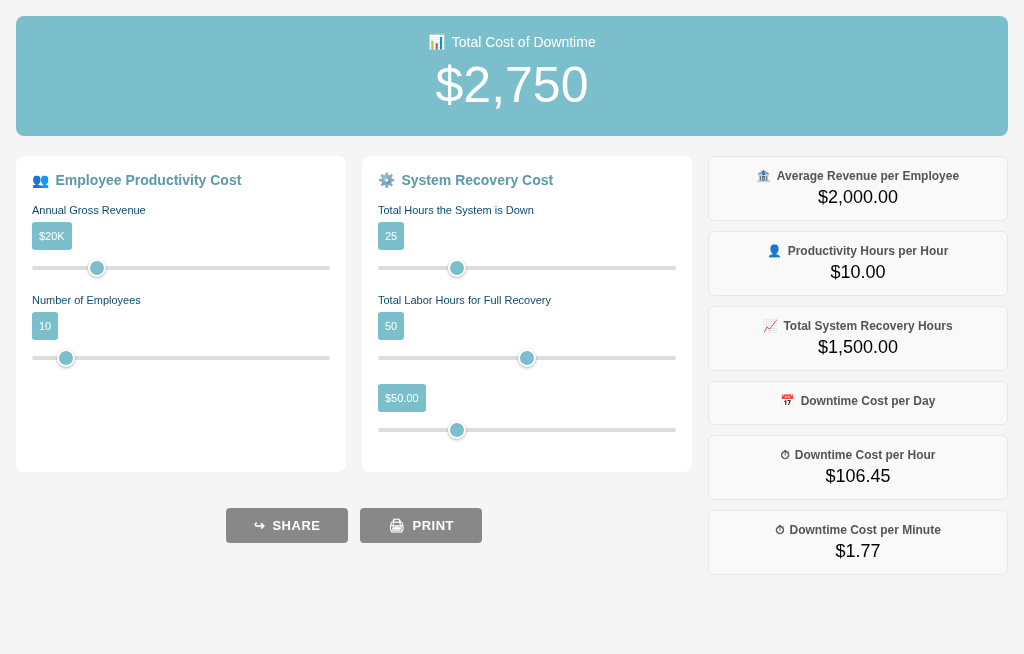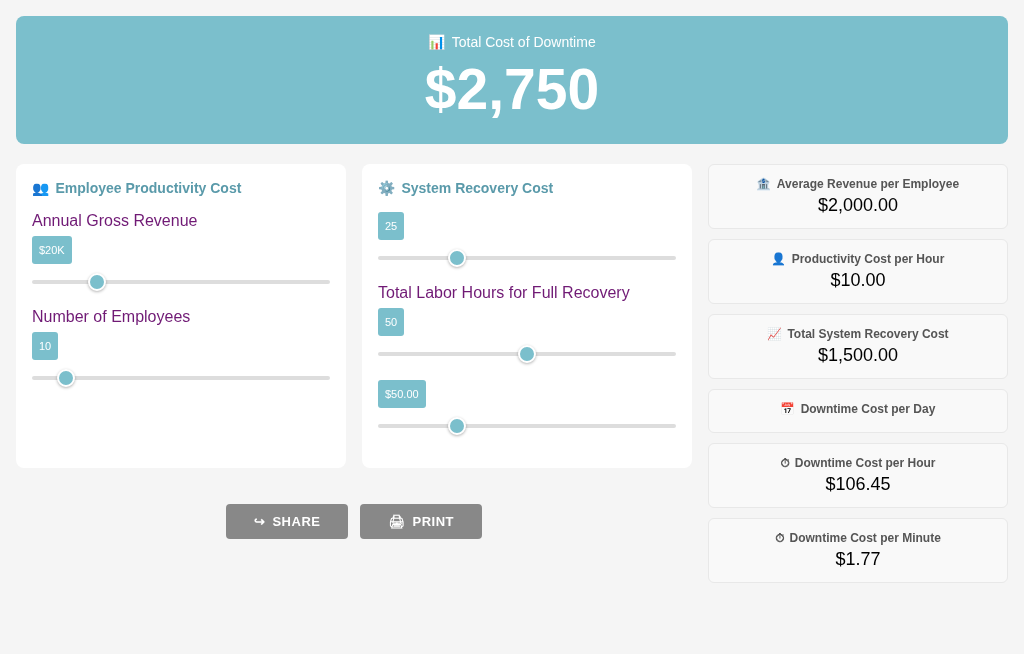--- a/index.html
+++ b/index.html
@@ -23,22 +23,22 @@
       color: #fff;
       font-size: 14px;
       margin-bottom: 6px;
       display: flex;
       align-items: center;
       justify-content: center;
       gap: 6px;
     }
     .header-total {
       color: #fff;
-      font-size: 57px;
-      font-weight: bold;
+      font-size: 50px;
+      font-weight: normal;
     }
 
     
     .main-content {
       display: flex;
       gap: 16px;
       align-items: flex-start;
     }
 
     
@@ -69,22 +69,22 @@
       display: flex;
       align-items: center;
       gap: 6px;
     }
 
     .field-group {
       margin-bottom: 20px;
     }
 
     .field-label {
-      font-size: 16px;
-      color: #701a75;
+      font-size: 11px;
+      color: #0c4a6e;
       margin-bottom: 6px;
     }
 
     .value-badge {
       display: inline-block;
       background: #7bbfcc;
       color: #fff;
       font-size: 11px;
       padding: 8px 7px;
       border-radius: 3px;
@@ -211,20 +211,21 @@
         </div>
       </div>
 
       <div class="panel">
         <div class="panel-title">
           <span>⚙️</span>
           <span>System Recovery Cost</span>
         </div>
 
         <div class="field-group">
+          <div class="field-label">Total Hours the System is Down</div>
           <div class="value-badge">25</div>
           <div class="slider-container">
             <input type="range" min="0" max="100" value="25" style="">
           </div>
         </div>
 
         <div class="field-group">
           <div class="field-label">Total Labor Hours for Full Recovery</div>
           <div class="value-badge">50</div>
           <div class="slider-container">
@@ -259,29 +260,29 @@
       <div class="metric-card-title">
         <span>🏦</span>
         <span>Average Revenue per Employee</span>
       </div>
       <div class="metric-card-value">$2,000.00</div>
     </div>
 
     <div class="metric-card">
       <div class="metric-card-title">
         <span>👤</span>
-        <span>Productivity Cost per Hour</span>
+        <span>Productivity Hours per Hour</span>
       </div>
       <div class="metric-card-value">$10.00</div>
     </div>
 
     <div class="metric-card">
       <div class="metric-card-title">
         <span>📈</span>
-        <span>Total System Recovery Cost</span>
+        <span>Total System Recovery Hours</span>
       </div>
       <div class="metric-card-value">$1,500.00</div>
     </div>
 
     <div class="metric-card">
       <div class="metric-card-title">
         <span>📅</span>
         <span>Downtime Cost per Day</span>
       </div>
     </div>

